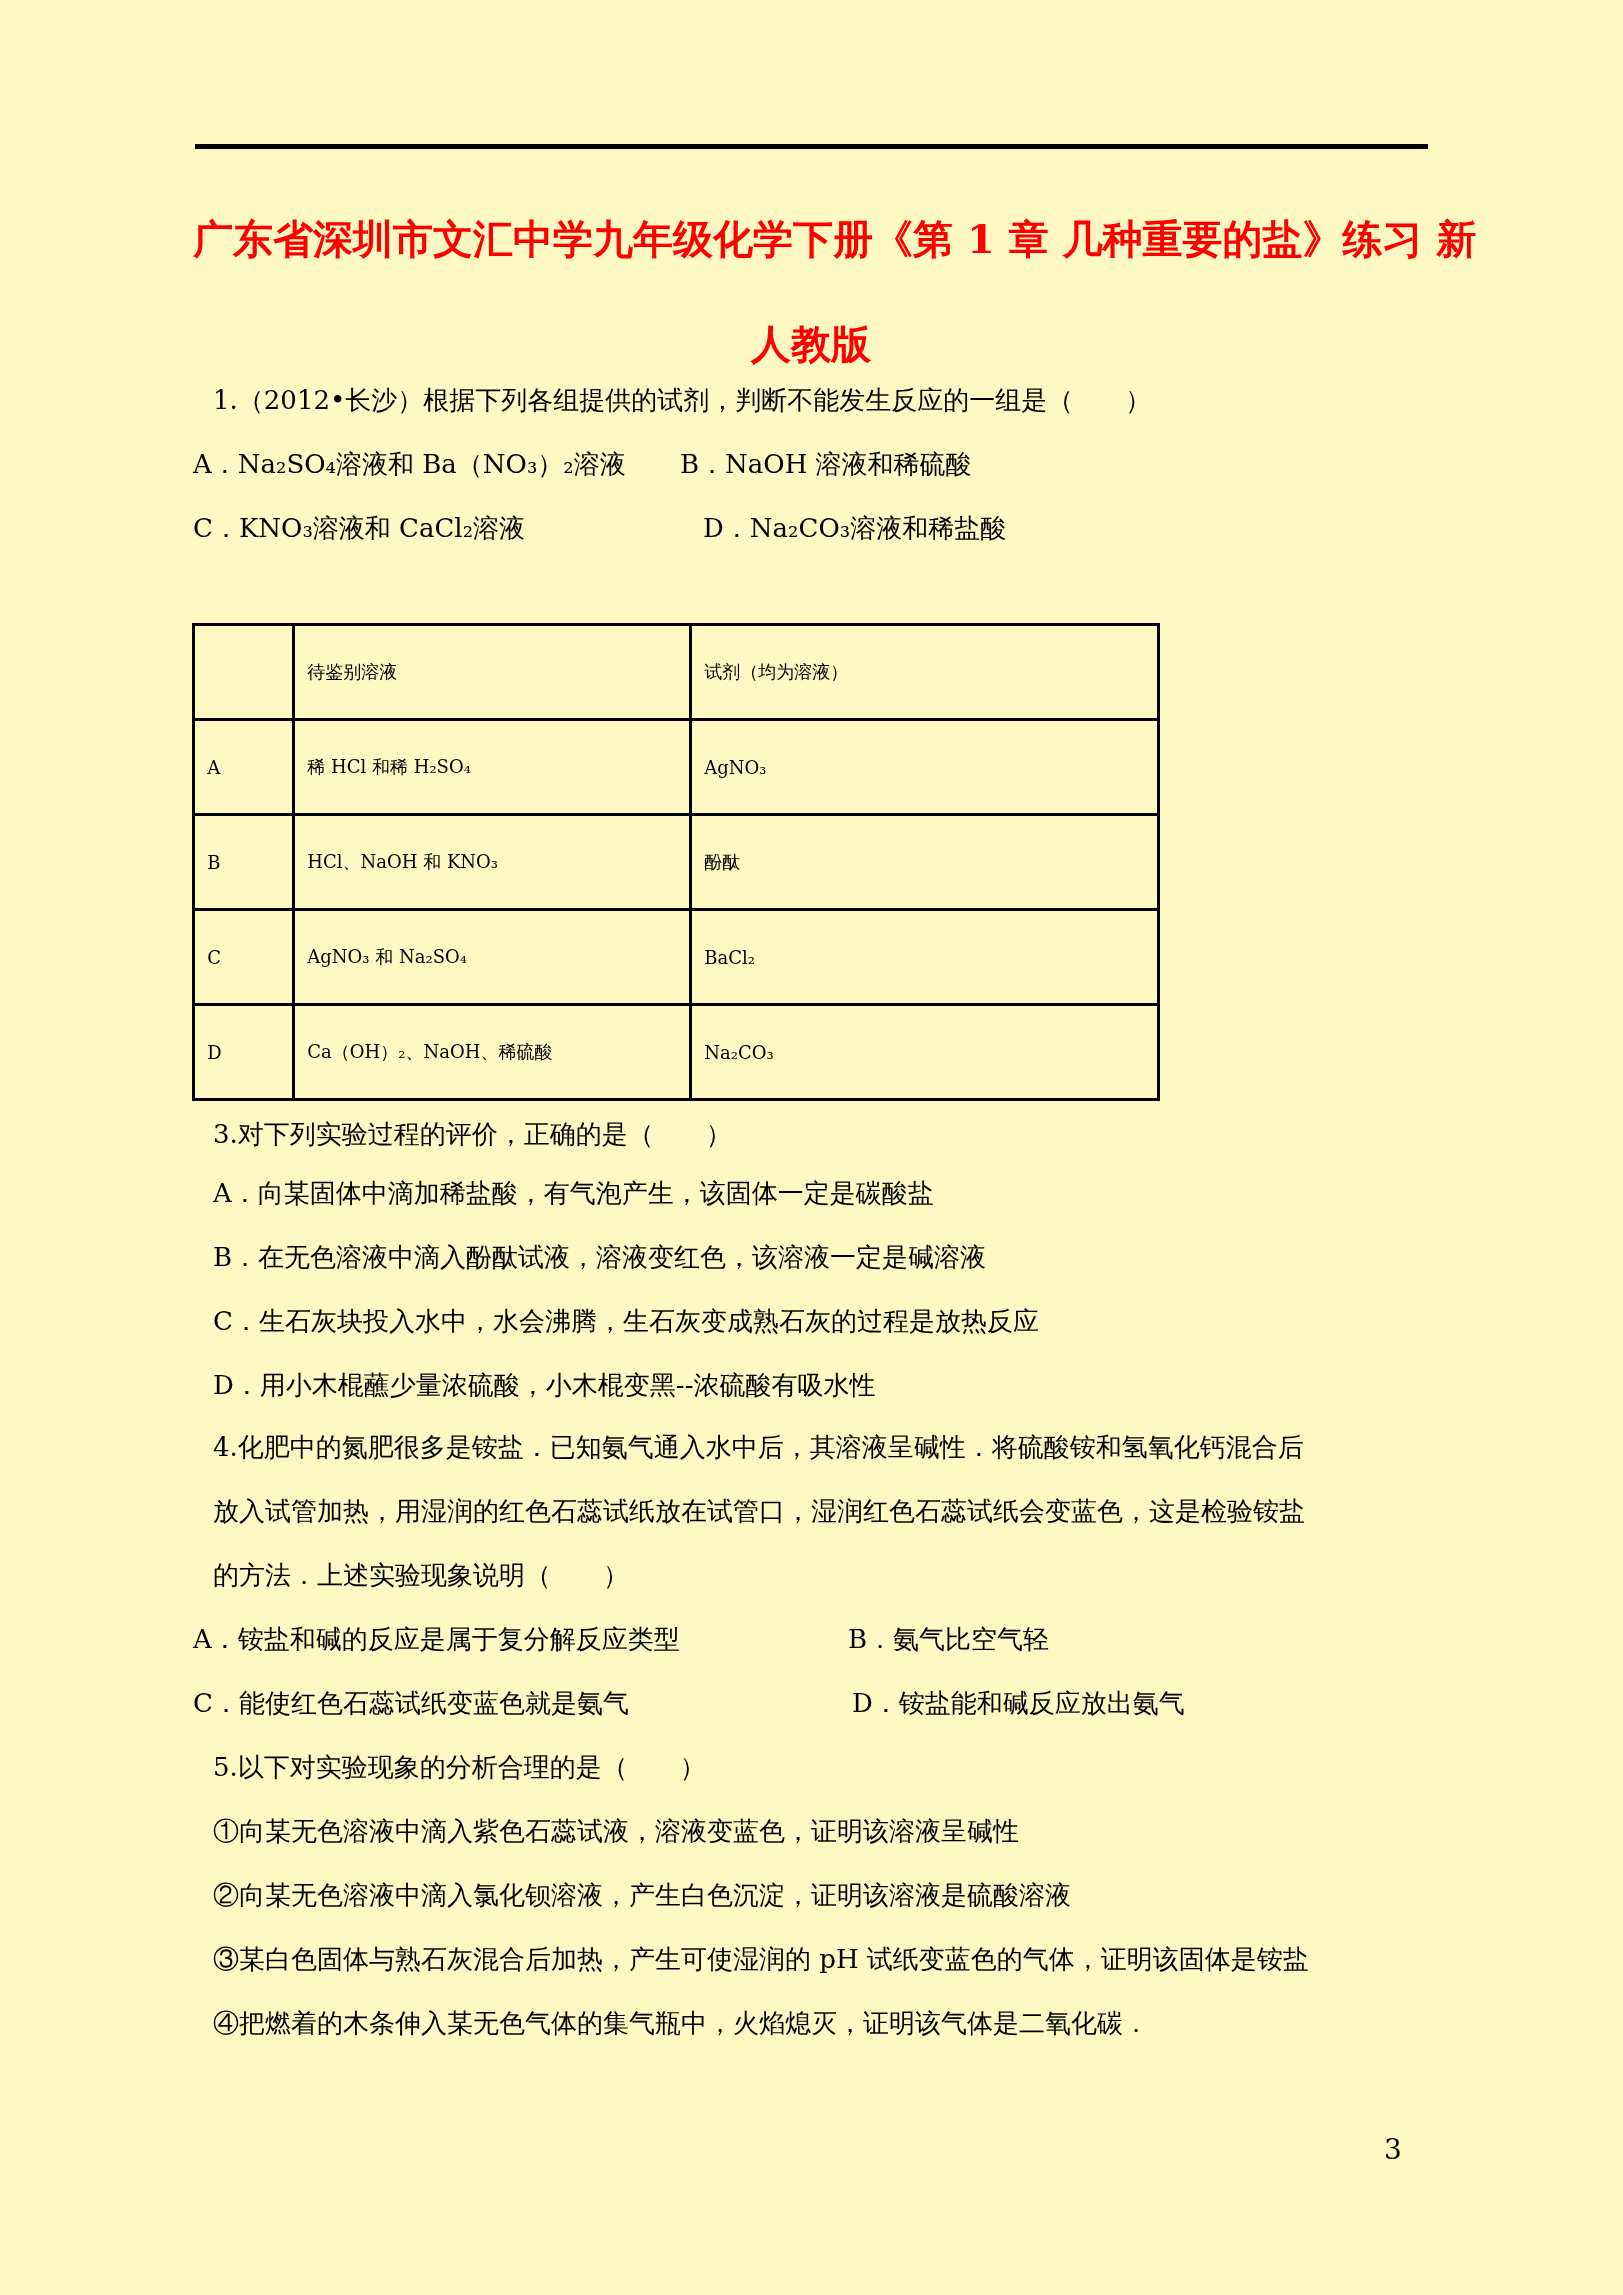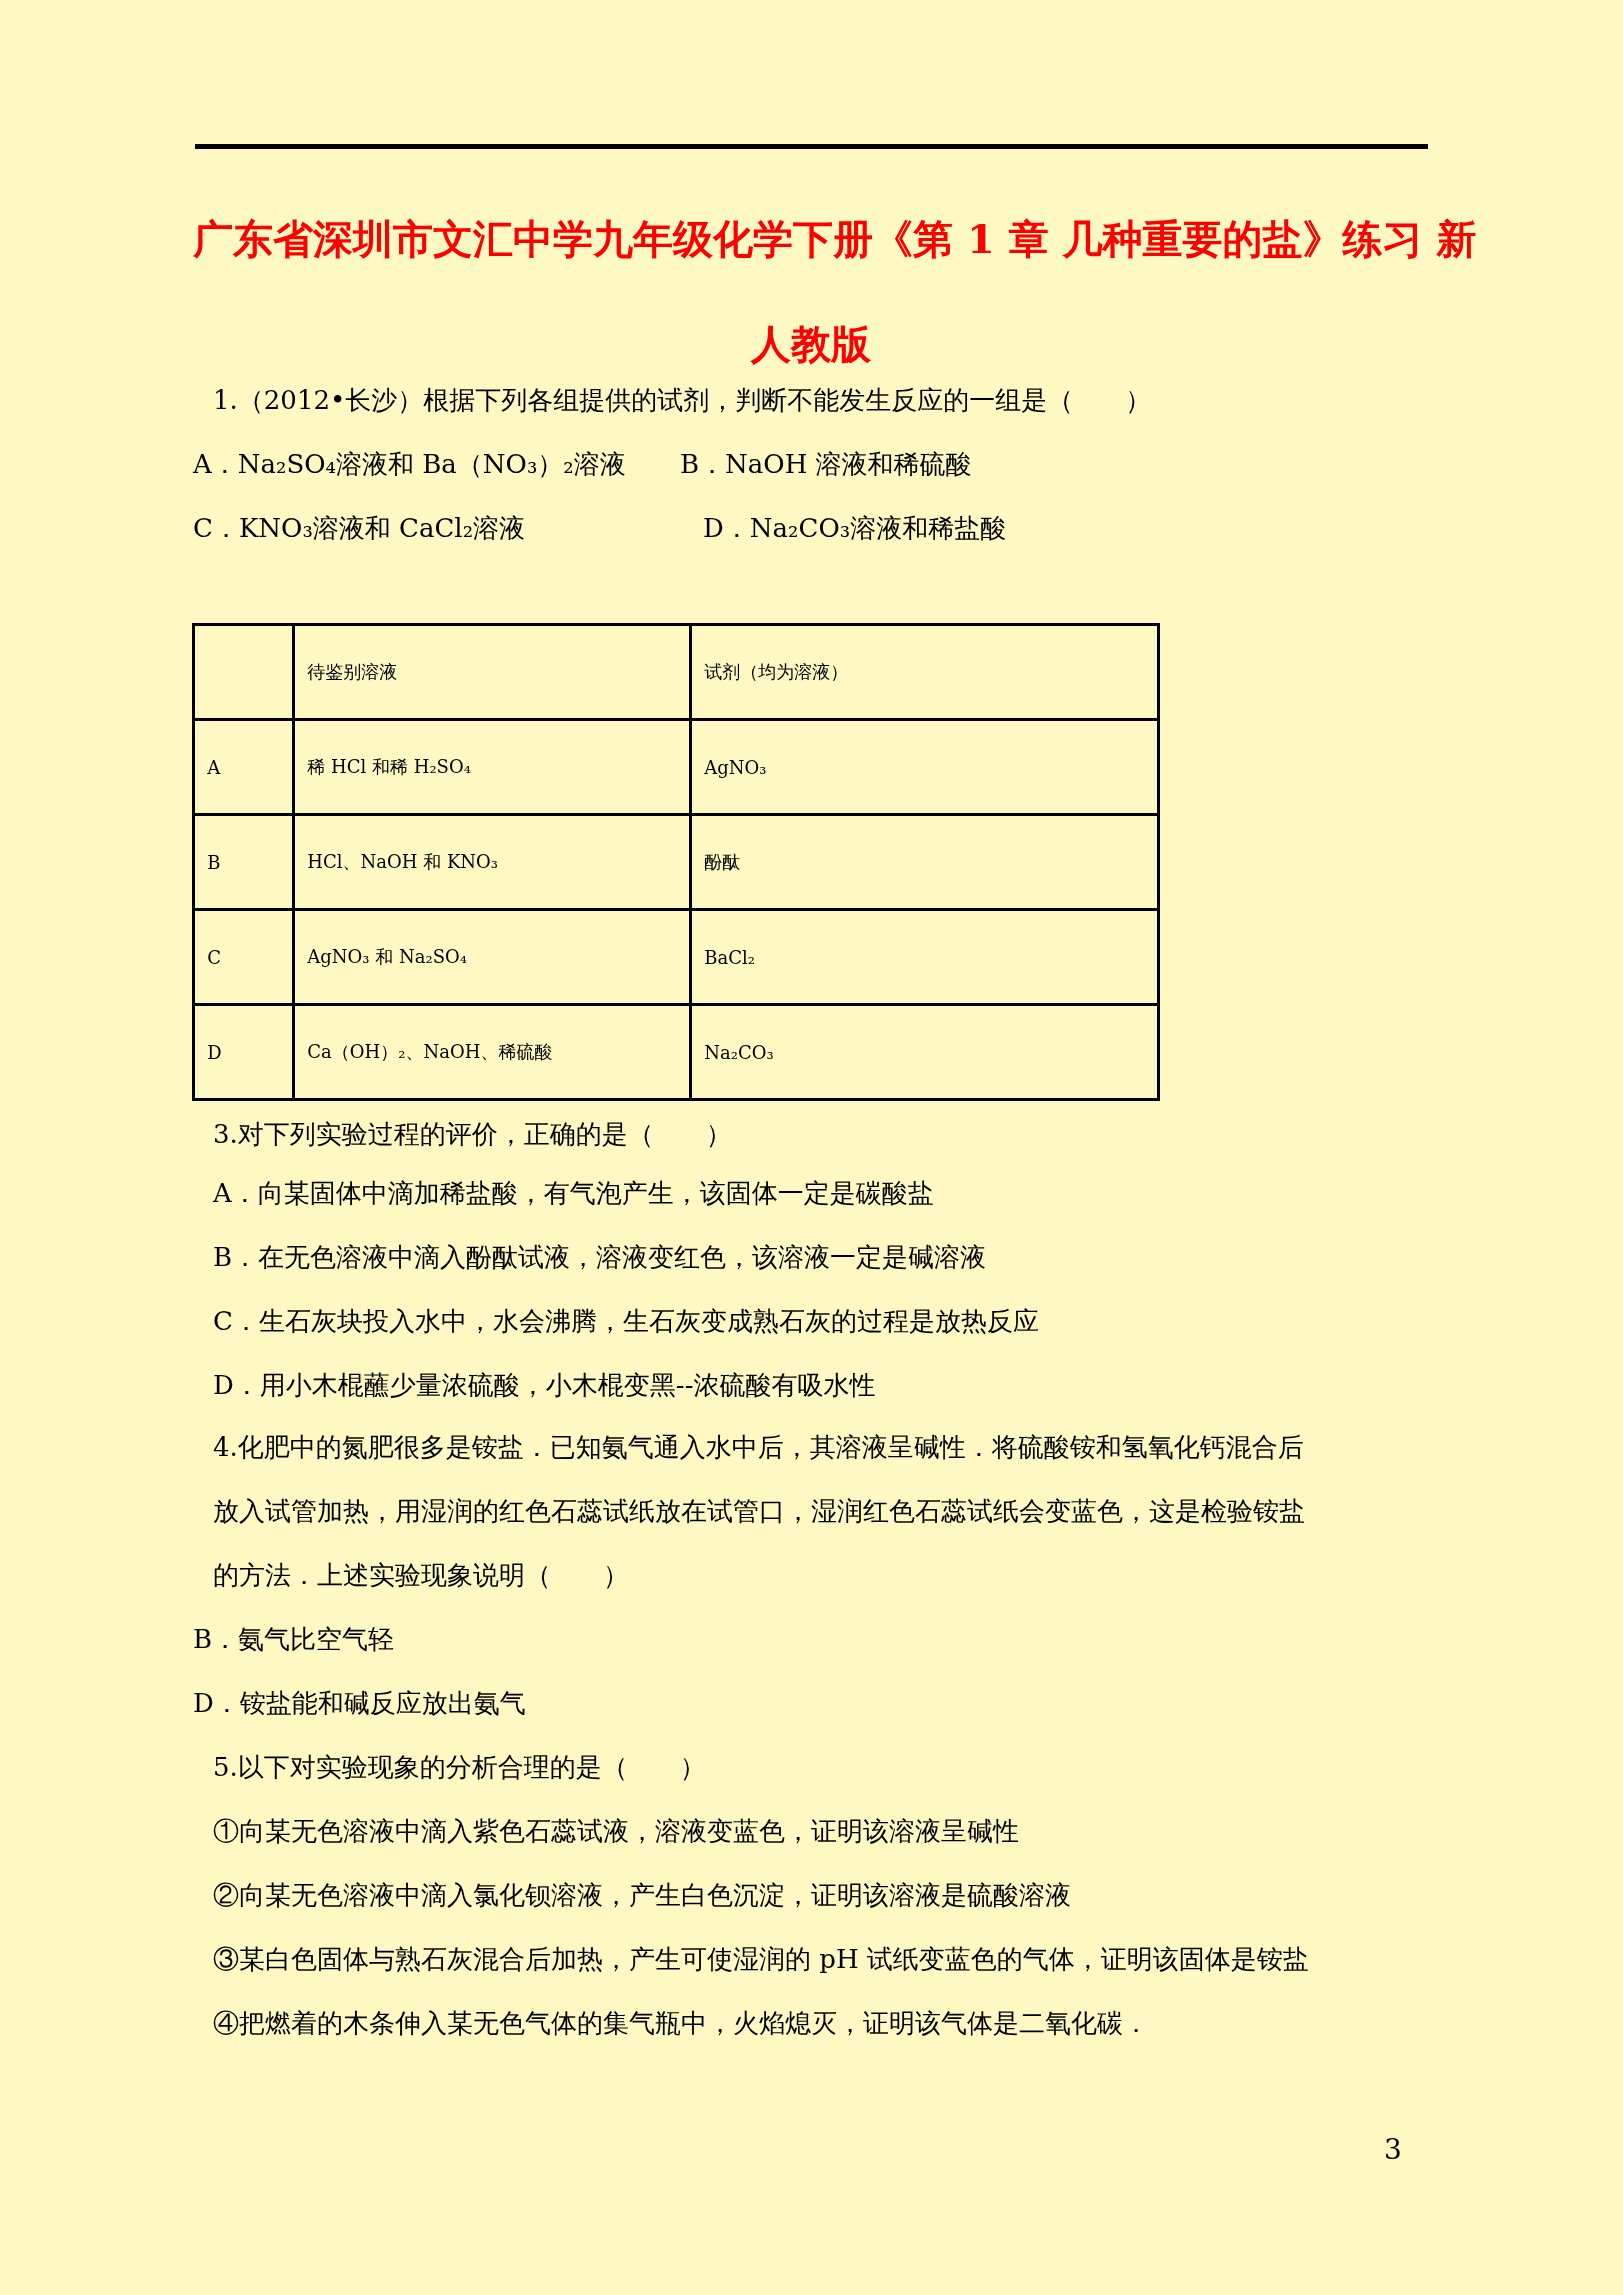--- a/index.html
+++ b/index.html
@@ -143,23 +143,25 @@
   <div class="line" style="top:1179px">A．向某固体中滴加稀盐酸，有气泡产生，该固体一定是碳酸盐</div>
   <div class="line" style="top:1243px">B．在无色溶液中滴入酚酞试液，溶液变红色，该溶液一定是碱溶液</div>
   <div class="line" style="top:1307px">C．生石灰块投入水中，水会沸腾，生石灰变成熟石灰的过程是放热反应</div>
   <div class="line" style="top:1371px">D．用小木棍蘸少量浓硫酸，小木棍变黑--浓硫酸有吸水性</div>
 
   <div class="line" style="top:1433px">4.化肥中的氮肥很多是铵盐．已知氨气通入水中后，其溶液呈碱性．将硫酸铵和氢氧化钙混合后</div>
   <div class="line" style="top:1497px">放入试管加热，用湿润的红色石蕊试纸放在试管口，湿润红色石蕊试纸会变蓝色，这是检验铵盐</div>
   <div class="line" style="top:1561px">的方法．上述实验现象说明（　　）</div>
 
   <div class="row" style="top:1625px">
+    <span class="c1" style="width:655px">A．铵盐和碱的反应是属于复分解反应类型</span>
     <span>B．氨气比空气轻</span>
   </div>
   <div class="row" style="top:1689px">
+    <span class="c1" style="width:659px">C．能使红色石蕊试纸变蓝色就是氨气</span>
     <span>D．铵盐能和碱反应放出氨气</span>
   </div>
 
   <div class="line" style="top:1753px">5.以下对实验现象的分析合理的是（　　）</div>
   <div class="line" style="top:1817px">①向某无色溶液中滴入紫色石蕊试液，溶液变蓝色，证明该溶液呈碱性</div>
   <div class="line" style="top:1881px">②向某无色溶液中滴入氯化钡溶液，产生白色沉淀，证明该溶液是硫酸溶液</div>
   <div class="line" style="top:1945px">③某白色固体与熟石灰混合后加热，产生可使湿润的 pH 试纸变蓝色的气体，证明该固体是铵盐</div>
   <div class="line" style="top:2009px">④把燃着的木条伸入某无色气体的集气瓶中，火焰熄灭，证明该气体是二氧化碳．</div>
 
   <div class="page-number">3</div>

